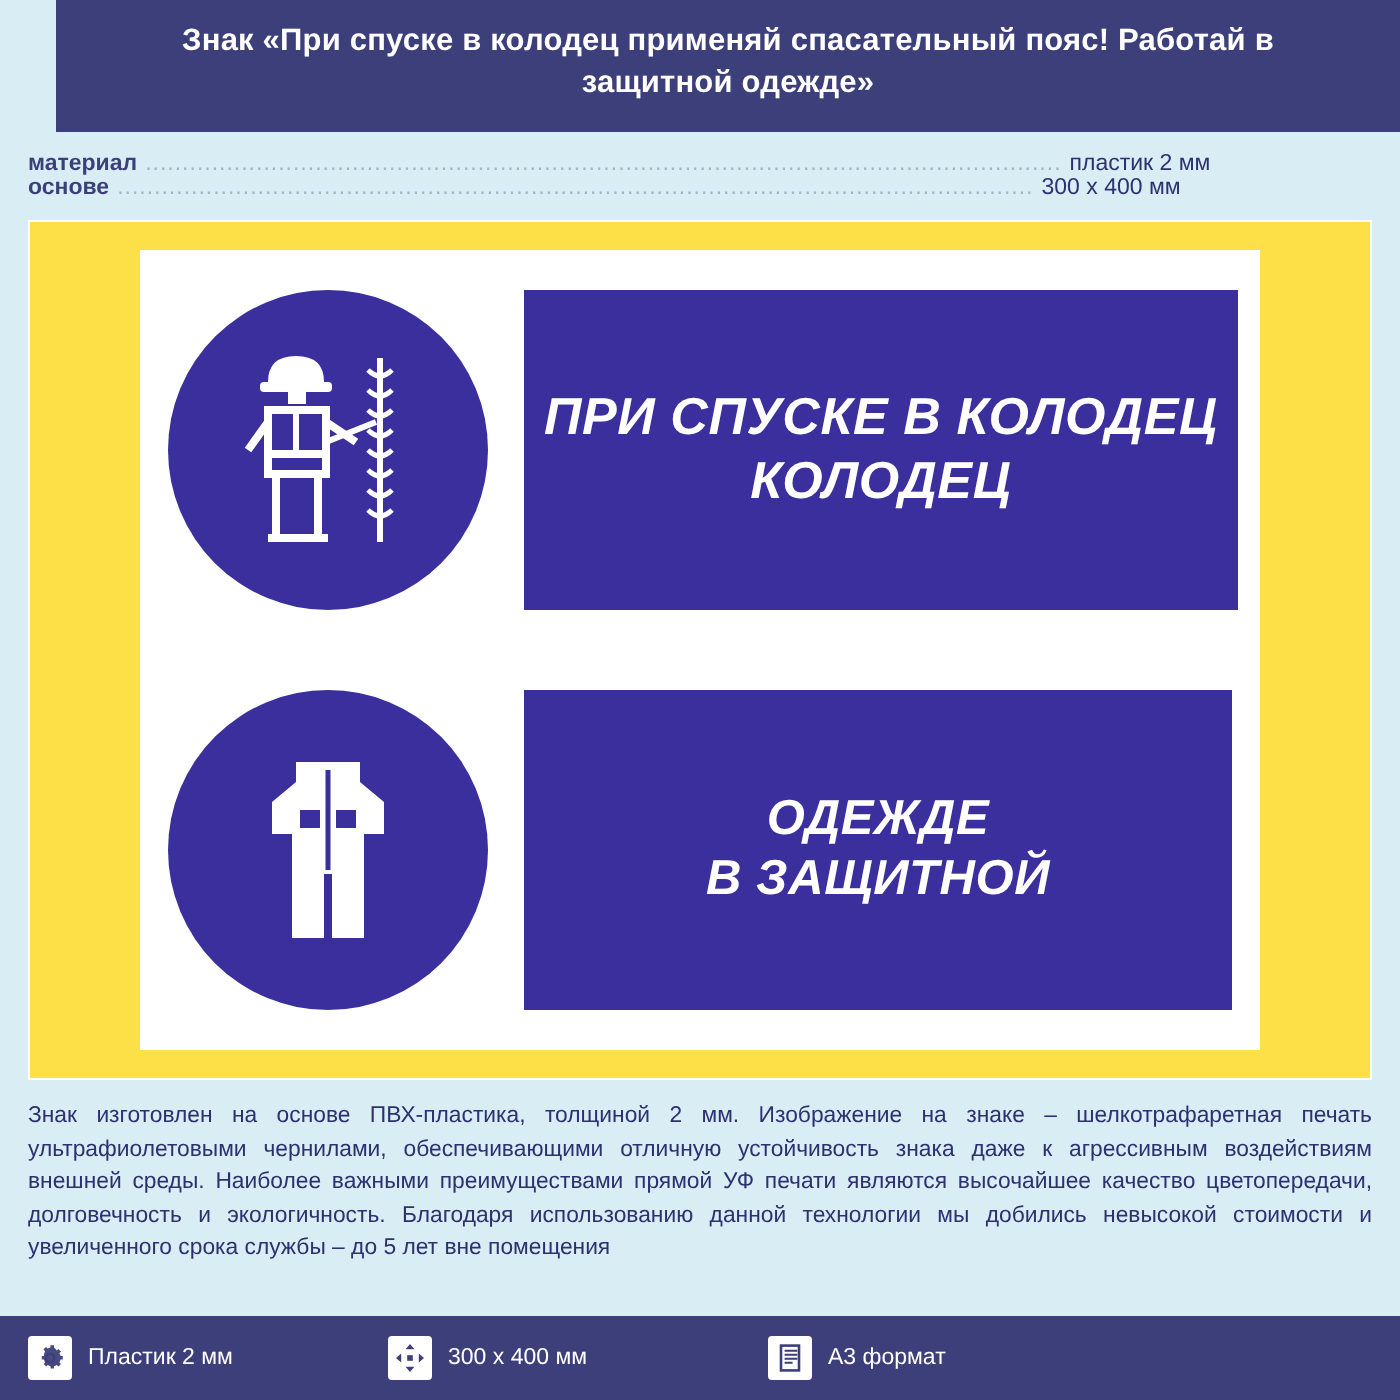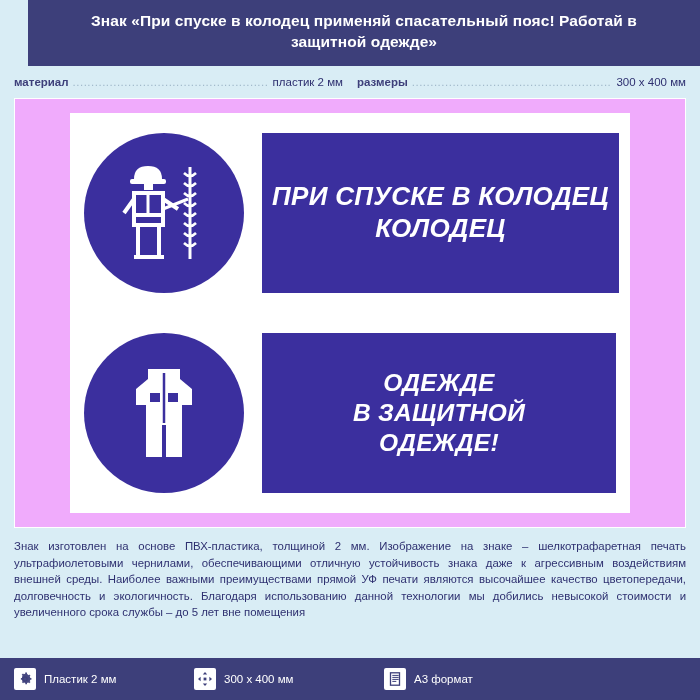--- a/index.html
+++ b/index.html
@@ -39,39 +39,40 @@
   }
 
   
   .spec-row {
     display: flex;
     align-items: baseline;
     padding: 10px 14px 8px 14px;
     font-size: 11.5px;
     color: #3d3f7a;
     gap: 0;
+    flex-direction: column;
   }
   .spec-block { display: flex; align-items: baseline; flex: 1 1 0; min-width: 0; }
   .spec-label { font-weight: bold; color: #3d3f7a; white-space: nowrap; font-size: 11.5px; }
   .spec-dots {
     flex: 1 1 auto;
     margin: 0 4px;
     overflow: hidden;
     white-space: nowrap;
     color: #9fb7c9;
     font-size: 11.5px;
     letter-spacing: 0.5px;
   }
   .spec-value { white-space: nowrap; color: #2e3070; font-size: 11.5px; }
   .spec-gap { width: 14px; }
 
   
   .sign-wrap {
     margin: 2px 14px 0 14px;
-    background: #f0abfc;
+    background: #fde047;
     border: 1px solid #ffffff;
     height: 430px;
     display: flex;
     align-items: center;
     justify-content: center;
   }
   .sign {
     position: relative;
     width: 560px;
     height: 400px;
@@ -173,21 +174,21 @@
   </div>
 
   <div class="spec-row">
     <div class="spec-block">
       <span class="spec-label">материал</span>
       <span class="spec-dots">............................................................................................................................</span>
       <span class="spec-value">пластик 2 мм</span>
     </div>
     <div class="spec-gap"></div>
     <div class="spec-block">
-      <span class="spec-label">размеры</span>
+      <span class="spec-label">основе</span>
       <span class="spec-dots">............................................................................................................................</span>
       <span class="spec-value">300 x 400 мм</span>
     </div>
   </div>
 
   <div class="sign-wrap">
     <div class="sign">
 
       <div class="sign-row">
         <div class="pictogram">
@@ -226,21 +227,20 @@
 
             <path d="M44 16 L76 16 L76 26 L88 36 L88 52 L78 52 L78 104 L62 104 L62 72 L58 72 L58 104 L42 104 L42 52 L32 52 L32 36 L44 26 Z" fill="#ffffff"></path>
             <path d="M60 20 L60 70" stroke="#3b2f9e" stroke-width="2.5"></path>
             <rect x="46" y="40" width="10" height="9" fill="#3b2f9e"></rect>
             <rect x="64" y="40" width="10" height="9" fill="#3b2f9e"></rect>
           </svg>
         </div>
         <div class="text-panel small">
           <div class="line">ОДЕЖДЕ</div>
           <div class="line">В ЗАЩИТНОЙ</div>
-          <div class="line">ОДЕЖДЕ!</div>
         </div>
       </div>
 
     </div>
   </div>
 
   <div class="description">Знак изготовлен на основе ПВХ-пластика, толщиной 2 мм. Изображение на знаке – шелкотрафаретная печать ультрафиолетовыми чернилами, обеспечивающими отличную устойчивость знака даже к агрессивным воздействиям внешней среды. Наиболее важными преимуществами прямой УФ печати являются высочайшее качество цветопередачи, долговечность и экологичность. Благодаря использованию данной технологии мы добились невысокой стоимости и увеличенного срока службы – до 5 лет вне помещения</div>
 
   <div class="footer">
 

